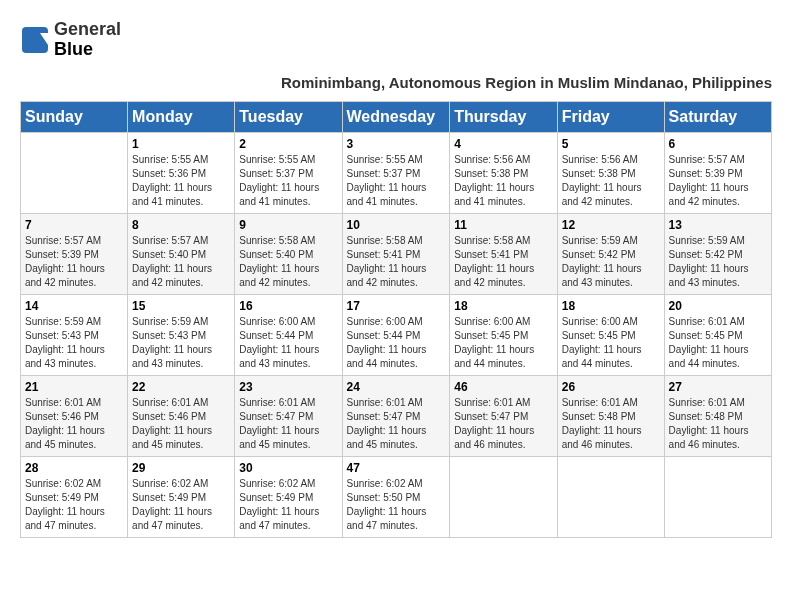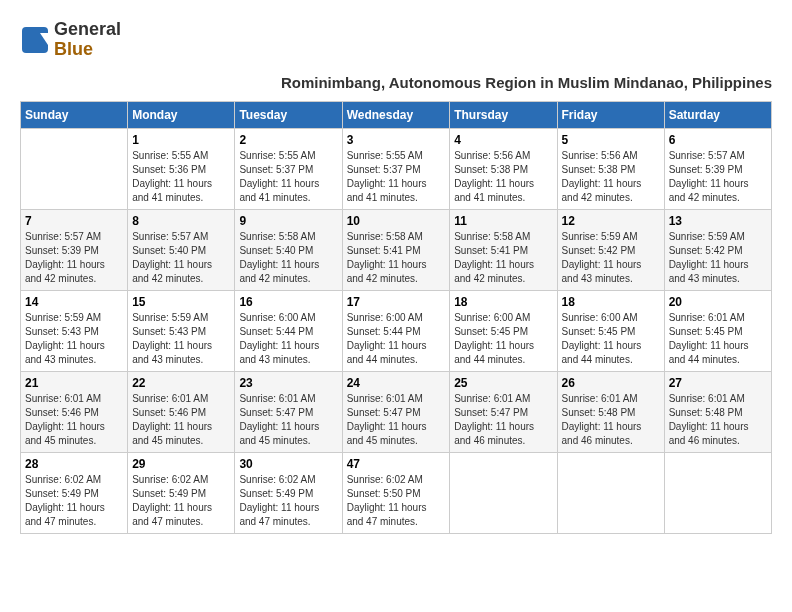--- a/index.html
+++ b/index.html
@@ -14,21 +14,21 @@
       display: flex;
       align-items: center;
       margin-bottom: 10px;
     }
     .logo-text {
       font-size: 18px;
       font-weight: bold;
       color: #333;
       line-height: 1.1;
     }
-    .logo-text .blue { color: #a16207; }
+    .logo-text .blue { color: #000000; }
     .logo-icon {
       width: 30px;
       height: 30px;
       margin-right: 4px;
     }
     .title-section {
       text-align: right;
       margin-bottom: 2px;
     }
     .month-title {
@@ -52,21 +52,21 @@
     table {
       width: 100%;
       border-collapse: collapse;
       font-size: 11px;
     }
     thead tr th {
       background-color: #2a6db5;
       color: white;
       padding: 6px 4px;
       text-align: left;
-      font-size: 12px;
+      font-size: 16px;
       font-weight: bold;
       border: 1px solid #ccc;
     }
     tbody tr td {
       border: 1px solid #ccc;
       vertical-align: top;
       padding: 4px;
       height: 80px;
       width: 108px;
     }
@@ -312,21 +312,21 @@
         </td>
         <td>
           <span class="day-num">24</span>
           <div class="day-info">
             Sunrise: 6:01 AM<br>
             Sunset: 5:47 PM<br>
             Daylight: 11 hours and 45 minutes.
           </div>
         </td>
         <td>
-          <span class="day-num">25</span>
+          <span class="day-num">46</span>
           <div class="day-info">
             Sunrise: 6:01 AM<br>
             Sunset: 5:47 PM<br>
             Daylight: 11 hours and 46 minutes.
           </div>
         </td>
         <td>
           <span class="day-num">26</span>
           <div class="day-info">
             Sunrise: 6:01 AM<br>

